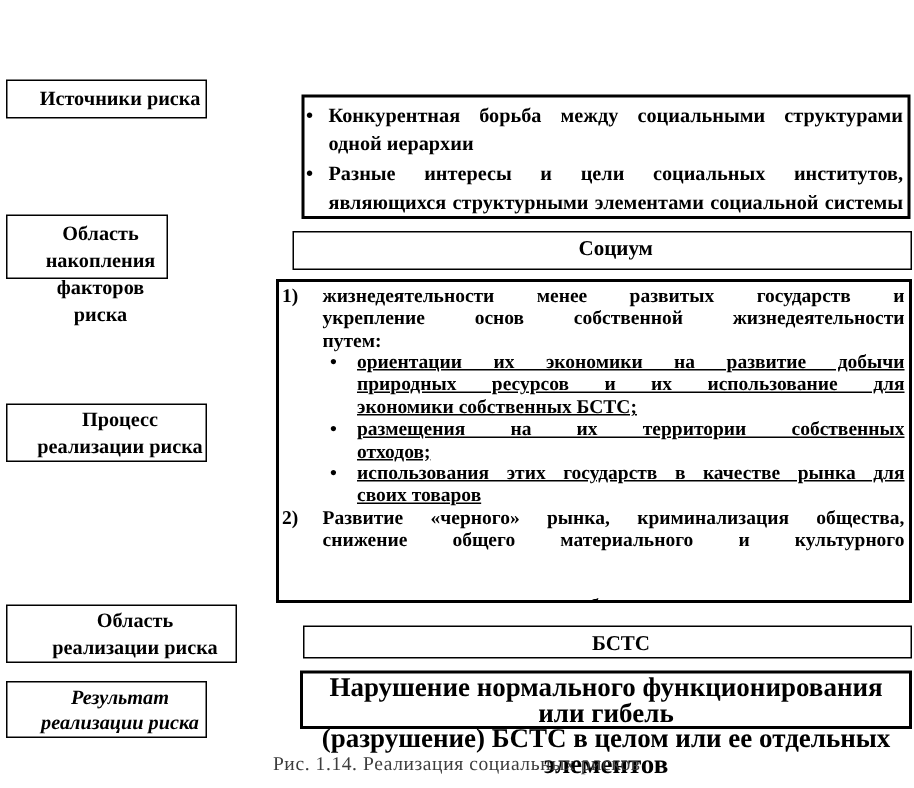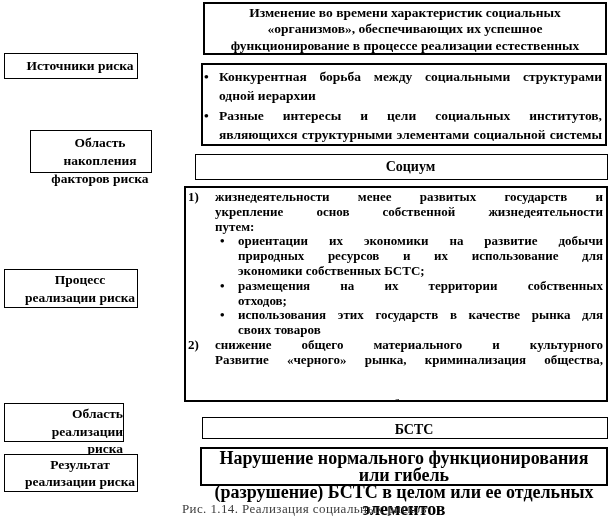--- a/index.html
+++ b/index.html
@@ -22,64 +22,59 @@
   .r6{font-size:18px;line-height:17px;text-align:center;padding-top:1px;}
   .hdr{font-size:14px;}
   .li{display:flex;}
   .li .marker{flex:0 0 15px;text-align:left;}
   .li .litext{flex:1 1 auto;min-width:0;}
   .nli{display:flex;}
   .nli .marker{flex:0 0 27px;text-align:left;}
   .nli .litext{flex:1 1 auto;min-width:0;}
   .sub{display:flex;margin-left:32px;}
   .sub .marker{flex:0 0 18px;text-align:left;}
-  .sub .litext{flex:1 1 auto;min-width:0;}
+  .sub .litext{flex:1 1 auto;min-width:0;text-decoration:underline;}
   .jline{text-align:justify;text-align-last:justify;}
   .jline.last{text-align-last:left;}
   .clip-frag{position:absolute;left:207px;top:208px;font-size:13px;line-height:16px;}
   .caption{
     position:absolute;left:0;top:501px;width:100%;text-align:center;
     font-weight:normal;font-size:13px;color:#3d3d3d;
     letter-spacing:0.4px;
   }
 </style>
 </head>
 <body>
 
 <div class="stage">
 
   <div class="box thin flexc lbox" style="left:4px;top:53px;width:134px;height:26px;">
     <div>Источники риска</div>
   </div>
 
-  <div class="box thin lbox" style="left:4px;top:130px;width:122px;height:43px;padding-top:3px;margin-left:26px;">
+  <div class="box thin lbox" style="left:4px;top:143px;width:108px;height:43px;padding-top:3px;">
     <div>Область накопления</div>
     <div>факторов риска</div>
   </div>
 
   <div class="box thin lbox" style="left:4px;top:269px;width:134px;height:39px;padding-top:1px;line-height:17.5px;">
     <div>Процесс</div>
     <div>реализации риска</div>
   </div>
 
-  <div class="box thin lbox" style="left:4px;top:403px;width:120px;height:39px;padding-top:1px;line-height:17.5px;text-align:right;">
+  <div class="box thin lbox" style="left:4px;top:403px;width:154px;height:39px;padding-top:1px;line-height:17.5px;">
     <div>Область</div>
     <div>реализации риска</div>
   </div>
 
-  <div class="box thin lbox" style="left:4px;top:454px;width:134px;height:38px;padding-top:1px;line-height:17px;">
+  <div class="box thin lbox" style="left:4px;top:454px;width:134px;height:38px;padding-top:1px;line-height:17px;font-style:italic;">
     <div>Результат</div>
     <div>реализации риска</div>
   </div>
 
-  <div class="box r1" style="left:203px;top:2px;width:404px;height:53px;">
-    <div>Изменение во времени характеристик социальных</div>
-    <div>«организмов», обеспечивающих их успешное</div>
-    <div>функционирование  в процессе  реализации естественных</div>
-  </div>
 
   <div class="box r2" style="left:201px;top:63px;width:406px;height:83px;">
     <div class="li">
       <span class="marker">•</span>
       <div class="litext">
         <div class="jline">Конкурентная борьба между социальными структурами</div>
         <div class="jline last">одной иерархии</div>
       </div>
     </div>
     <div class="li" style="margin-top:2px;">
@@ -126,22 +121,22 @@
       <span class="marker">•</span>
       <div class="litext">
         <div class="jline">использования этих государств в качестве рынка для</div>
         <div class="jline last">своих товаров</div>
       </div>
     </div>
 
     <div class="nli">
       <span class="marker">2)</span>
       <div class="litext">
+        <div class="jline">Развитие «черного» рынка, криминализация общества,</div>
         <div class="jline">снижение общего материального и культурного</div>
-        <div class="jline">Развитие «черного» рынка, криминализация общества,</div>
       </div>
     </div>
 
     <span class="clip-frag">б</span>
   </div>
 
   <div class="box thin flexc hdr" style="left:202px;top:417px;width:406px;height:22px;align-items:flex-end;">
     <div>БСТС</div>
   </div>
 

